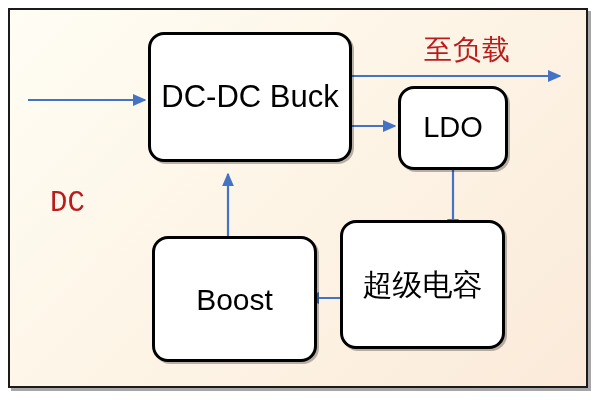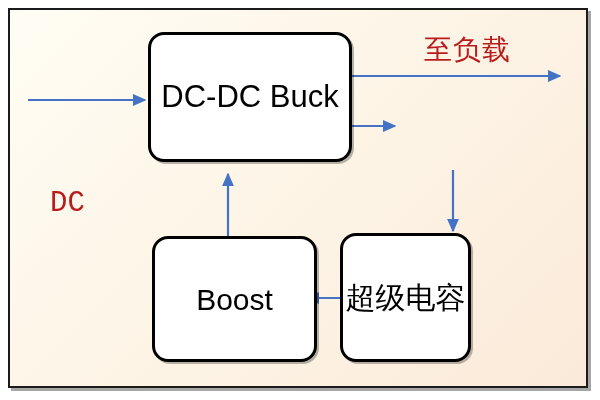--- a/index.html
+++ b/index.html
@@ -81,22 +81,22 @@
   #block-boost {
     left: 152px;
     top: 236px;
     width: 165px;
     height: 126px;
     font-size: 30px;
   }
 
   #block-supercap {
     left: 340px;
-    top: 233px;
-    width: 131px;
+    top: 220px;
+    width: 165px;
     height: 129px;
     font-size: 30px;
   }
 
   
   .annotation {
     position: absolute;
     color: #b91c1c;
     white-space: pre;
     font-family: Liberation Mono, monospace;
@@ -150,20 +150,23 @@
 
     <line x1="340" y1="298" x2="307" y2="298" stroke="#4472C4" stroke-width="2.2" marker-end="url(#ah-left)"></line>
 
     <line x1="228" y1="236" x2="228" y2="174" stroke="#4472C4" stroke-width="2.2" marker-end="url(#ah-up)"></line>
   </svg>
 
   <div class="block" id="block-buck">
     <span>DC-DC Buck</span>
   </div>
 
+  <div class="block" id="block-ldo">
+    <span>LDO</span>
+  </div>
 
   <div class="block" id="block-boost">
     <span>Boost</span>
   </div>
 
   <div class="block" id="block-supercap">
     <span>超级电容</span>
   </div>
 
   <div class="annotation" id="label-dc-input">

